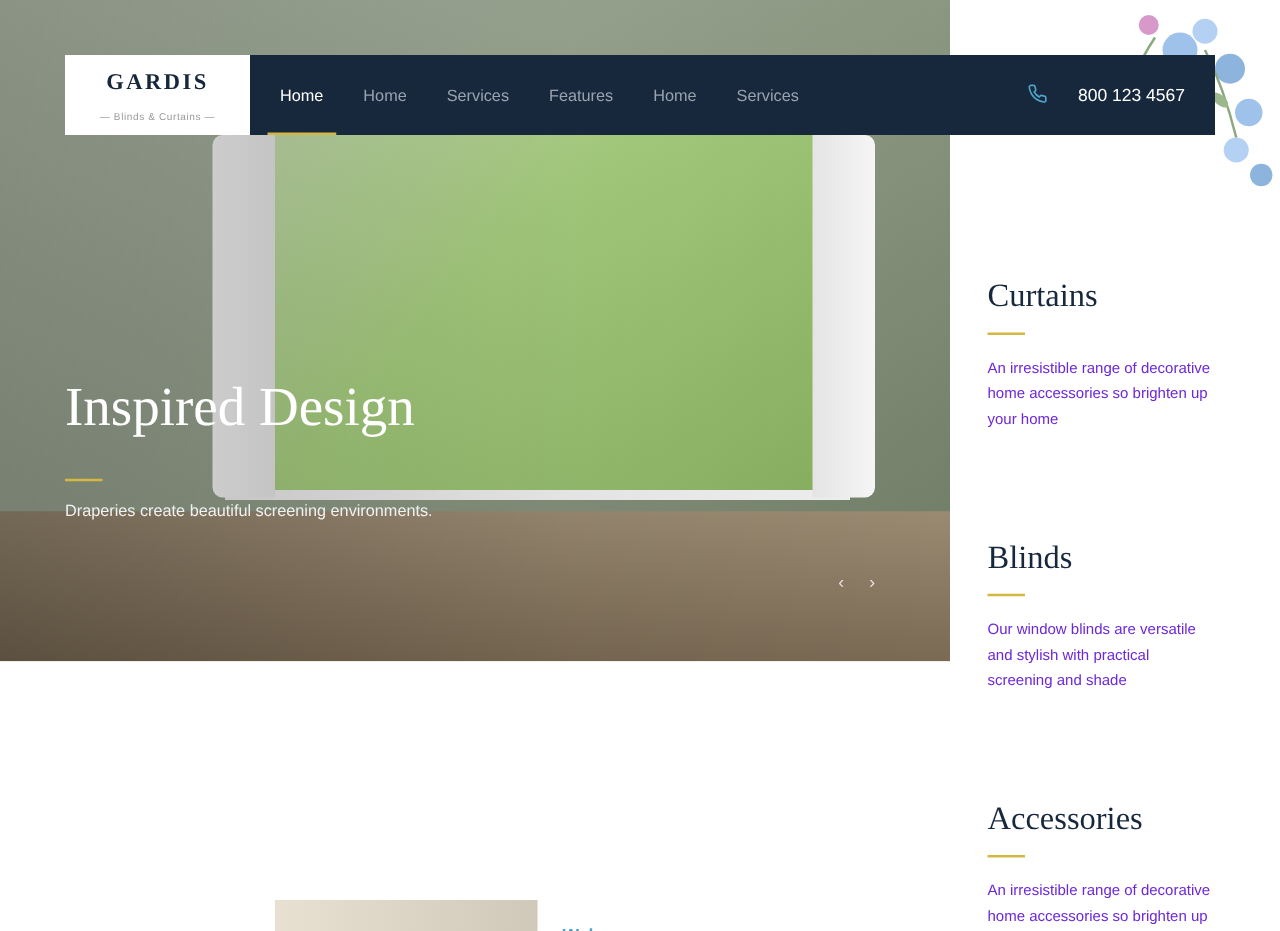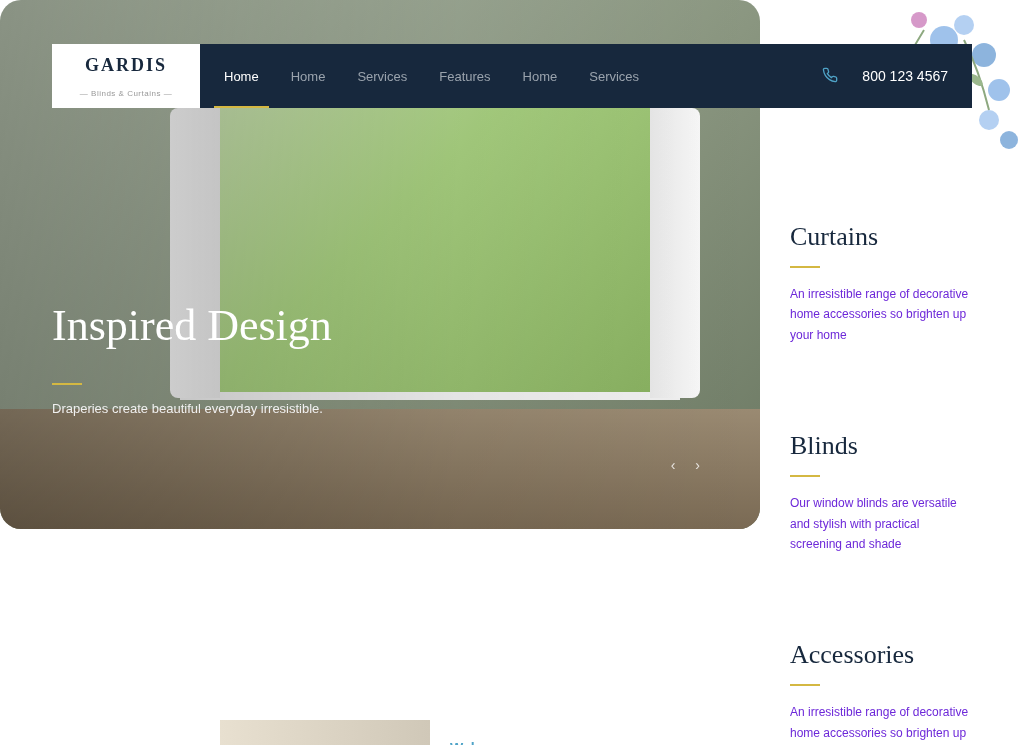--- a/index.html
+++ b/index.html
@@ -15,21 +15,21 @@
 .logo-sub { font-family: Arial, sans-serif; font-size: 8px; color: #999; letter-spacing: 0.5px; margin-top: 13px; }
 .nav-bar { flex: 1; background: #17283d; display: flex; align-items: center; padding: 0 24px; justify-content: space-between; }
 .nav-links { display: flex; gap: 32px; }
 .nav-item { font-family: Arial, sans-serif; font-size: 13px; color: #9aa3ad; cursor: pointer; position: relative; padding: 24px 0; }
 .nav-item.active { color: #fff; }
 .nav-item.active::after { content: ''; position: absolute; bottom: 0; left: -10px; right: -10px; height: 2px; background: #d4b842; }
 .phone { display: flex; align-items: center; gap: 24px; font-family: Arial, sans-serif; font-size: 14px; color: #fff; }
 .phone-icon { color: #4fa3c7; }
 
 
-.hero { position: absolute; top: 0; left: 0; width: 760px; height: 529px; overflow: hidden; border-radius: 21px; }
+.hero { position: absolute; top: 0; left: 0; width: 760px; height: 529px; overflow: hidden; }
 .hero-bg { position: absolute; inset: 0; background: linear-gradient(135deg, #b8c4b0 0%, #a0ac98 30%, #8a9680 60%, #6b7862 100%); }
 .hero-floor { position: absolute; bottom: 0; left: 0; right: 0; height: 120px; background: linear-gradient(180deg, #9a8a72 0%, #7a6a54 100%); }
 .hero-window { position: absolute; top: 100px; left: 180px; width: 500px; height: 300px; background: linear-gradient(135deg, #c8e0b0 0%, #a8d080 40%, #88b060 100%); border: 8px solid #f0f0f0; }
 .curtain-l { position: absolute; top: 108px; left: 170px; width: 50px; height: 290px; background: linear-gradient(90deg, #f8f8f8 0%, #e8e8e8 100%); border-radius: 8px 0 0 8px; }
 .curtain-r { position: absolute; top: 108px; left: 650px; width: 50px; height: 290px; background: linear-gradient(90deg, #e8e8e8 0%, #f8f8f8 100%); border-radius: 0 8px 8px 0; }
 
 .hero-overlay { position: absolute; inset: 0; background: linear-gradient(90deg, rgba(0,0,0,0.25) 0%, rgba(0,0,0,0.05) 60%, rgba(0,0,0,0) 100%); }
 
 .hero-content { position: absolute; left: 52px; top: 300px; right: 60px; z-index: 3; color: #fff; }
 .hero-title { font-size: 44px; line-height: 1.2; font-weight: 400; }
@@ -76,21 +76,21 @@
   <div class="curtain-l"></div>
   <div class="curtain-r"></div>
   <div class="hero-floor"></div>
   <div class="hero-overlay"></div>
 
   <div class="hero-content">
     <h1 class="hero-title">
       <span>Inspired Design</span><br>
     </h1>
     <div class="hero-divider"></div>
-    <p class="hero-sub">Draperies create beautiful everyday irresistible.</p>
+    <p class="hero-sub">Draperies create beautiful screening environments.</p>
   </div>
 
   <div class="slider-nav">
     <span class="slider-arrow">‹</span>
     <span class="slider-arrow">›</span>
   </div>
 </div>
 
 <div class="header">
   <div class="logo-box">

